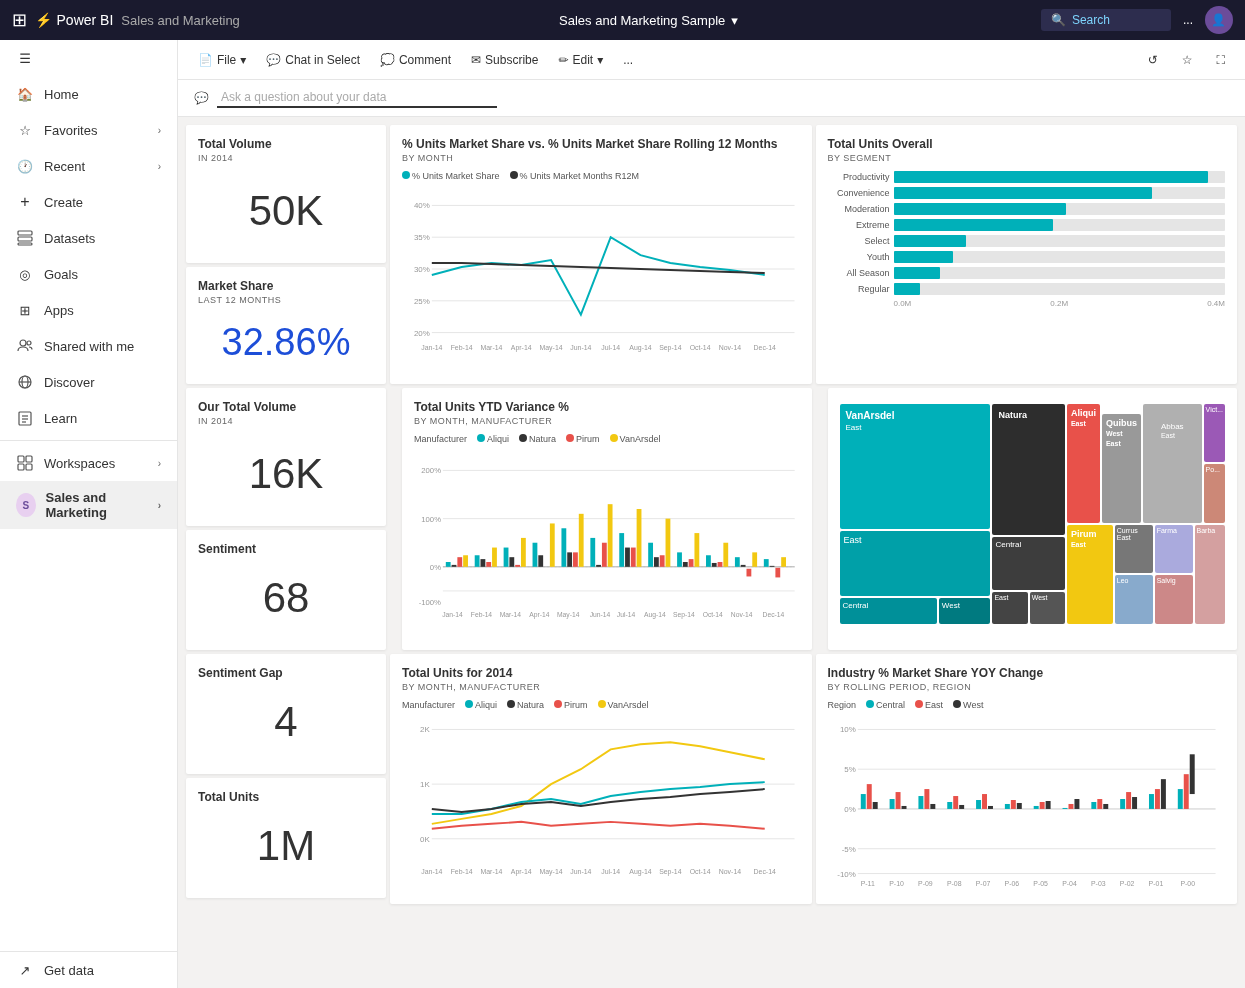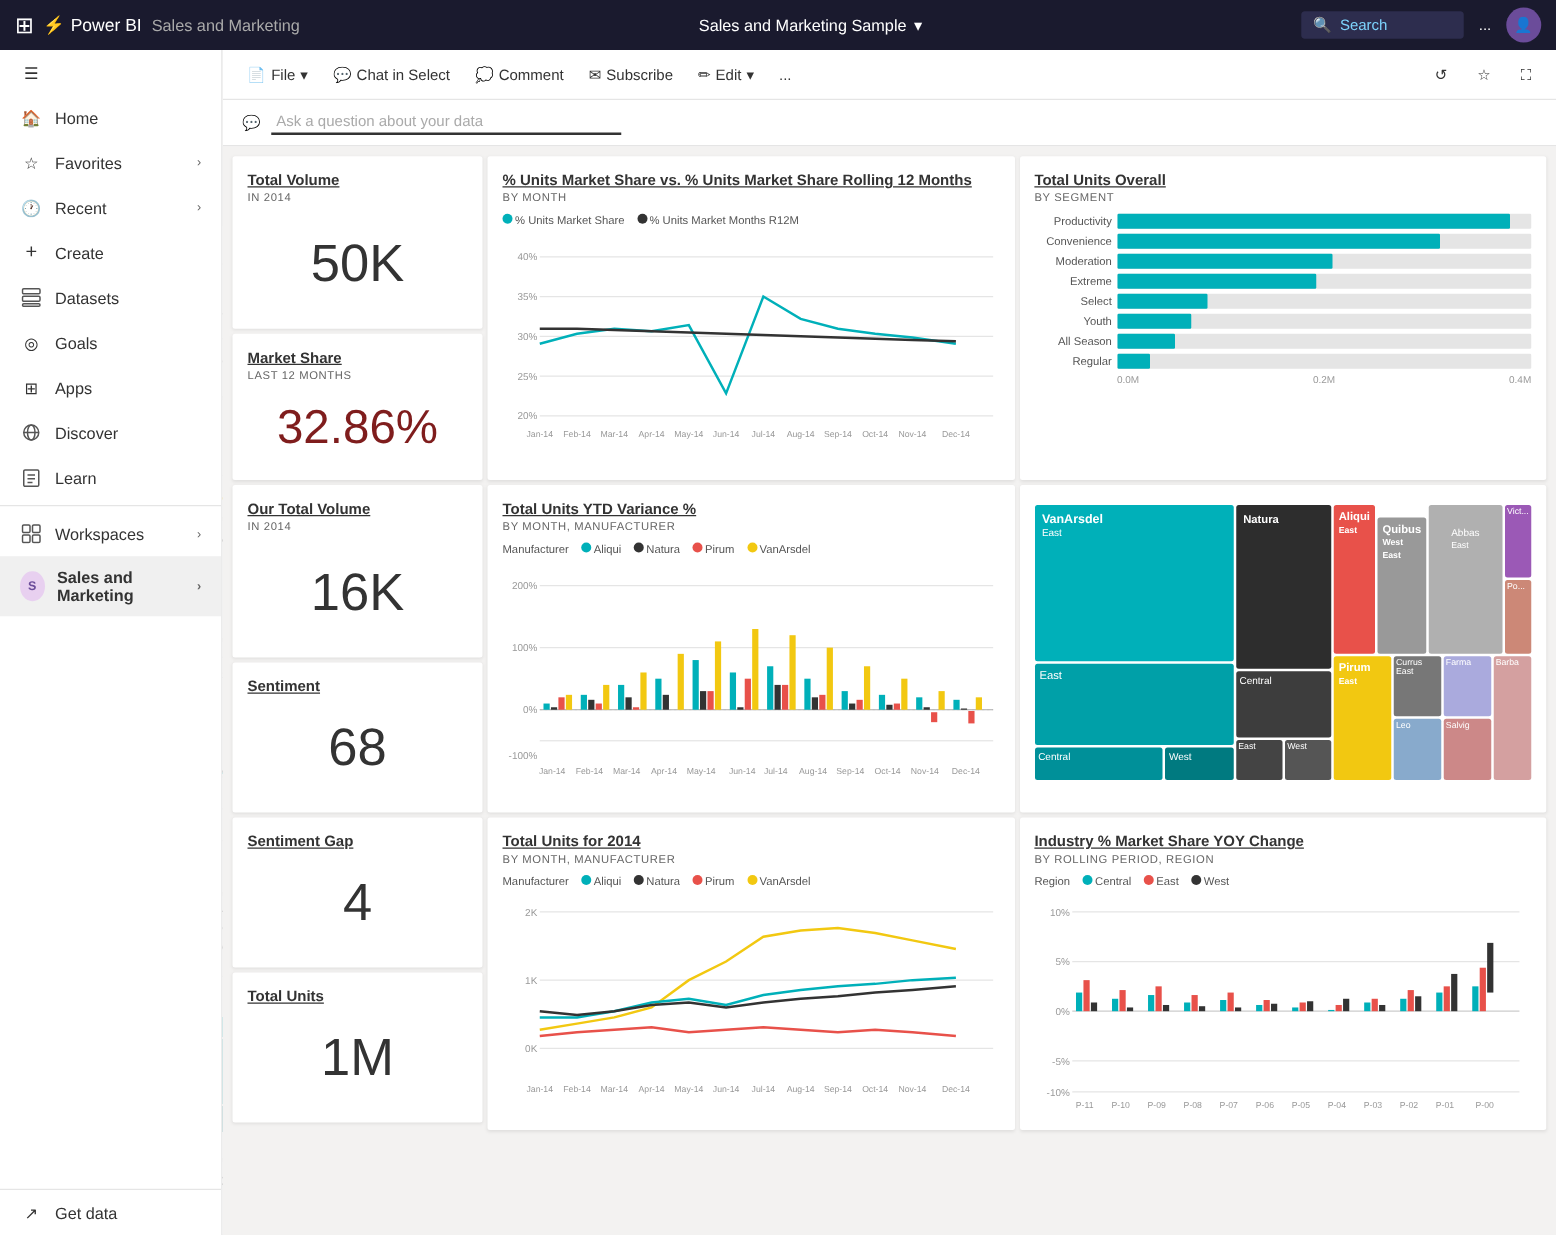--- a/index.html
+++ b/index.html
@@ -51,24 +51,24 @@
 
     .qa-bar {
       display: flex; align-items: center; background: #fff; border-bottom: 1px solid #e5e5e5;
       padding: 8px 16px; gap: 8px; font-size: 12px; color: #333;
     }
     .qa-input { border-bottom: 2px solid #333; padding: 2px 4px; flex: 0 0 280px; font-size: 12px; }
     .card {
       background: #fff; border-radius: 2px; padding: 12px;
       box-shadow: 0 1px 3px rgba(0,0,0,0.08);
     }
-    .card-title { font-size: 12px; font-weight: 600; color: #333; margin-bottom: 2px; text-decoration: underline; }
+    .card-title { font-size: 12px; font-weight: 600; color: #333; margin-bottom: 2px; }
     .card-subtitle { font-size: 9px; color: #666; text-transform: uppercase; letter-spacing: 0.5px; margin-bottom: 8px; }
     .big-number { font-size: 42px; font-weight: 200; color: #333; text-align: center; padding: 16px 0; }
-    .medium-number { font-size: 38px; font-weight: 200; color: #7f1d1d; text-align: center; padding: 8px 0; }
+    .medium-number { font-size: 38px; font-weight: 200; color: #1d4ed8; text-align: center; padding: 8px 0; }
 
     
     .hbar-container { margin-top: 4px; }
     .hbar-row { display: flex; align-items: center; margin-bottom: 4px; gap: 4px; }
     .hbar-label { font-size: 9px; color: #555; width: 62px; text-align: right; flex-shrink: 0; }
     .hbar-track { flex: 1; height: 12px; background: #e5e5e5; border-radius: 1px; position: relative; }
     .hbar-fill { height: 100%; border-radius: 1px; }
     .hbar-axis { display: flex; justify-content: space-between; font-size: 8px; color: #999; margin-top: 2px; padding-left: 66px; }
 
     
@@ -136,20 +136,31 @@
     </div>
     <span>Datasets</span>
   </div>
   <div class="sidebar-item">
     <div class="sidebar-icon">◎</div>
     <span>Goals</span>
   </div>
   <div class="sidebar-item">
     <div class="sidebar-icon">⊞</div>
     <span>Apps</span>
+  </div>
+  <div class="sidebar-item">
+    <div class="sidebar-icon">
+      <svg width="16" height="16" viewBox="0 0 16 16">
+          <circle cx="6" cy="5" r="3" fill="none" stroke="#555" stroke-width="1.2"></circle>
+          <circle cx="12" cy="5" r="2" fill="none" stroke="#555" stroke-width="1.2"></circle>
+          <path d="M1 13c0-2.8 2.2-4 5-4s5 1.2 5 4" fill="none" stroke="#555" stroke-width="1.2"></path>
+          <path d="M12 9c1.8 0 3 .8 3 2.5" fill="none" stroke="#555" stroke-width="1.2"></path>
+        </svg>
+    </div>
+    <span>Shared with me</span>
   </div>
   <div class="sidebar-item">
     <div class="sidebar-icon">
       <svg width="16" height="16" viewBox="0 0 16 16">
           <circle cx="8" cy="8" r="6" fill="none" stroke="#555" stroke-width="1.2"></circle>
           <ellipse cx="8" cy="8" rx="3" ry="6" fill="none" stroke="#555" stroke-width="1.2"></ellipse>
           <line x1="2" y1="8" x2="14" y2="8" stroke="#555" stroke-width="1.2"></line>
         </svg>
     </div>
     <span>Discover</span>
@@ -342,21 +353,21 @@
             </div>
           <div class="hbar-axis">
             <span>0.0M</span>
               <span>0.2M</span>
               <span>0.4M</span>
           </div>
         </div>
       </div>
     </div>
 
-    <div style="display:grid; grid-template-columns: 200px 1fr 1fr; gap:4px;border-radius:21px;">
+    <div style="display:grid; grid-template-columns: 200px 1fr 1fr; gap:16px;border-radius:21px;">
 
       <div style="display:flex; flex-direction:column; gap:4px;">
         <div class="card">
           <div class="card-title">Our Total Volume</div>
           <div class="card-subtitle">IN 2014</div>
           <div class="big-number">16K</div>
         </div>
         <div class="card">
           <div class="card-title">Sentiment</div>
           <div class="big-number">68</div>

